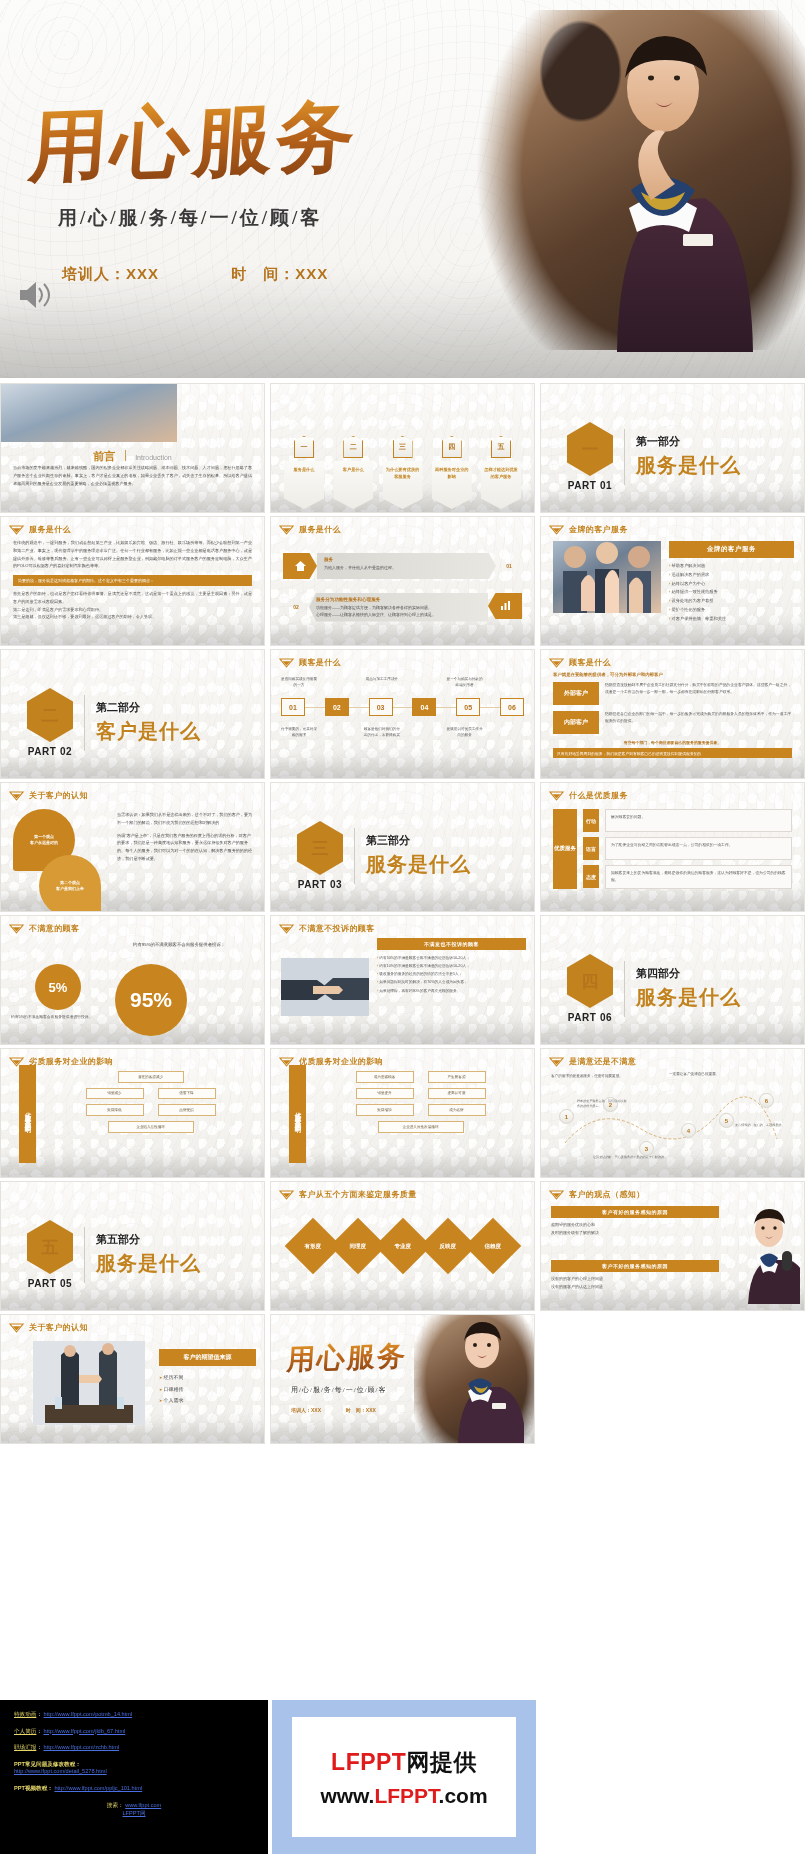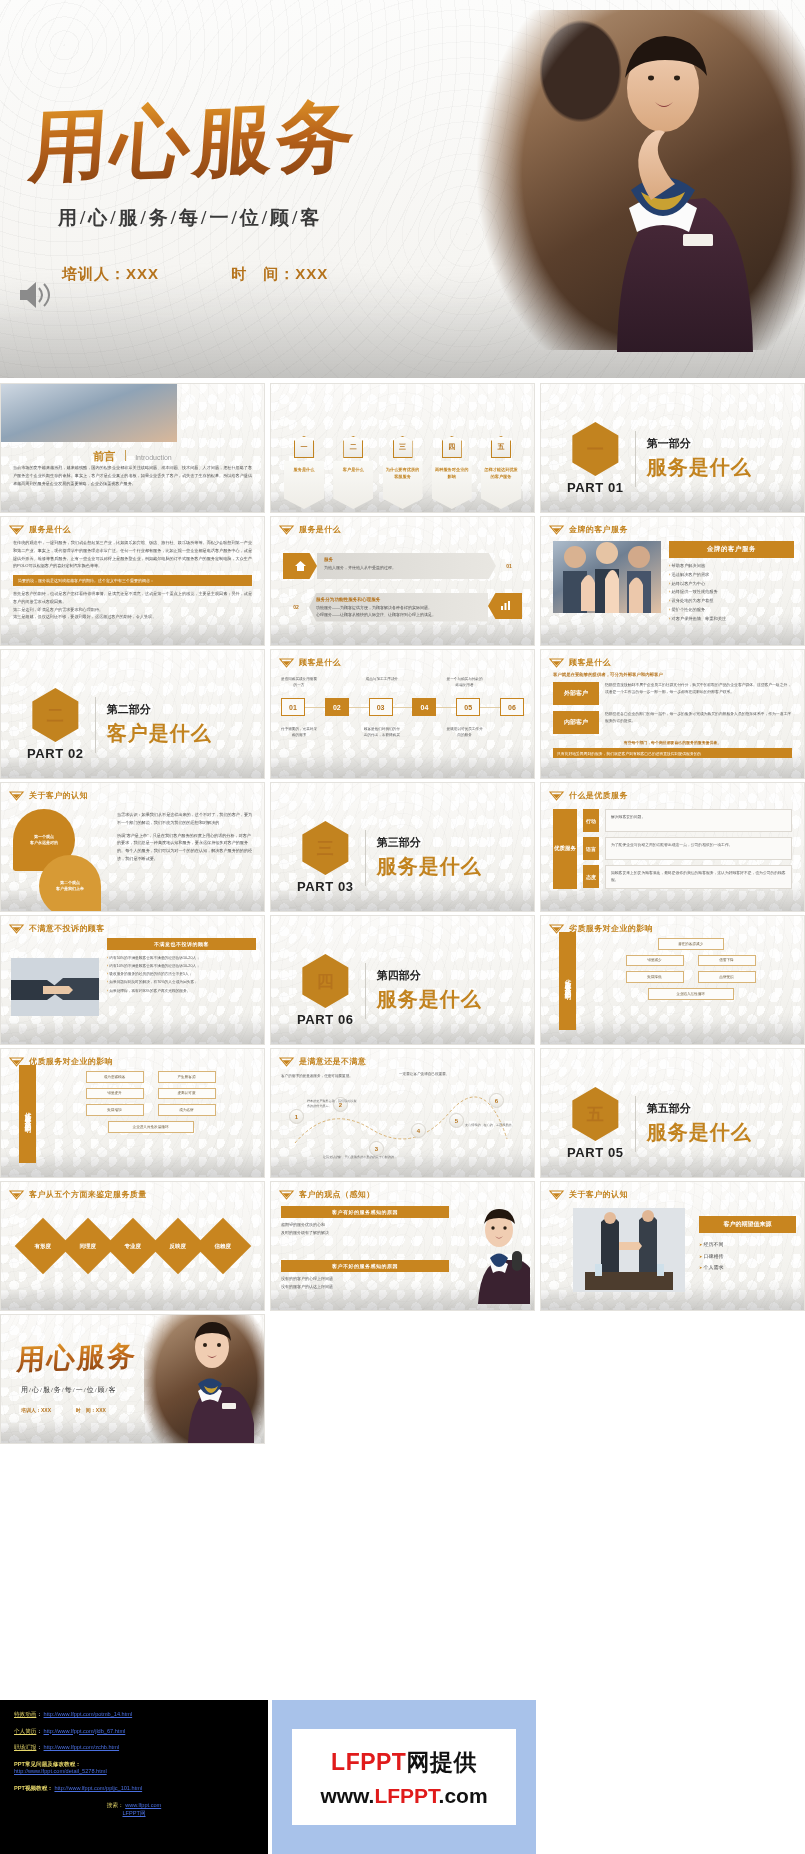--- a/index.html
+++ b/index.html
@@ -144,21 +144,21 @@
     background:linear-gradient(180deg,#fbfaf7,#eceae4);
     clip-path:polygon(50% 0,100% 25%,100% 75%,50% 100%,0 75%,0 25%);
     border:0; position:relative;
   }
   .hexnum::after{
     content:""; position:absolute; inset:-2px;
     clip-path:polygon(50% 0,100% 25%,100% 75%,50% 100%,0 75%,0 25%);
     background:#c2831f; z-index:-1;
   }
   .hexcell{ position:relative; display:flex; flex-direction:column; align-items:center; gap:4px;}
-  .partno{ font-size:13px; font-weight:700; color:#222; letter-spacing:.6px;}
+  .partno{ font-size:10px; font-weight:700; color:#222; letter-spacing:.6px;}
   .partdiv{ width:1px; height:56px; background:#cfcdc7;}
   .parttxts .p1{ font-size:11px; font-weight:700; color:#222; margin-bottom:3px;}
   .parttxts .p2{ font-size:20px; font-weight:800; color:#c2831f; letter-spacing:1px;}
 
   
   .contents-title{ position:absolute; top:22px; left:0; right:0; text-align:center; z-index:4;}
   .contents-title .cn{ font-size:11px; font-weight:800; color:#c2831f; letter-spacing:4px;}
   .contents-title .en{ font-size:7px; color:#c2831f; letter-spacing:1.4px; margin-top:2px;}
   .cnav{ position:absolute; left:12px; right:12px; top:52px; display:flex; justify-content:space-between; z-index:4;}
   .cnav-item{ width:42px; display:flex; flex-direction:column; align-items:center;}
@@ -297,21 +297,21 @@
   .foot-black a{ color:#4a6fe0; text-decoration:underline; word-break:break-all;}
   .fl{ font-size:5.6px; line-height:1.35; margin-bottom:9px;}
   .fl .k{ color:#e6d76a; text-decoration:underline;}
   .fl .ky{ color:#e6d76a; font-weight:700;}
   .fcenter{ text-align:center; margin-top:10px; font-size:5.6px; color:#e6d76a;}
   .foot-blue{
     position:absolute; left:272px; top:0; width:264px; height:154px;
     background:#a8c2ea; display:flex; align-items:center; justify-content:center;
   }
   .foot-card{
-    width:224px; height:96px; background:#fff; display:flex; flex-direction:column;
+    width:224px; height:120px; background:#fff; display:flex; flex-direction:column;
     align-items:center; justify-content:center; gap:6px;
   }
   .fc1{ font-size:23px; font-weight:700; color:#111; letter-spacing:.5px;}
   .fc1 .r{ color:#e01b1b; }
   .fc2{ font-size:21px; font-weight:700; color:#111;}
   .fc2 .r{ color:#e01b1b; }
   .foot-white{ position:absolute; left:540px; top:0; width:265px; height:154px; background:#fff;}
 </style>
 </head>
 <body>
@@ -635,20 +635,34 @@
       <div class="stepbody">
         <div class="stepbox">解决顾客要的问题。</div>
         <div class="stepbox">为了能使企业与协助之间的话能够出现这一点，公司的相依的一项工作。</div>
         <div class="stepbox">如顾客要来上的要为顾客满意，最终是做你的我位的顾客服务，这认为好顾客好不是，也为公司的的顾客服。</div>
       </div>
     </div>
     <div class="mountains"></div>
   </div>
 
 
+  <div class="thumb slide">
+    <div class="t-head">
+      <svg class="bowl" viewBox="0 0 15 10">
+        <path d="M1 1h13l-6.5 8z" fill="none" stroke="#c8851f" stroke-width="1.1"></path>
+        <path d="M3.5 3.2h8l-4 4.2z" fill="#c8851f"></path>
+      </svg>
+      <span class="ttl">不满意的顾客</span>
+    </div>
+    <div style="position:absolute;left:132px;right:10px;top:25px;font-size:4.4px;line-height:2;color:#444;z-index:5">约有95%的不满意顾客不会向服务提供者投诉；</div>
+    <div class="circ" style="position:absolute;left:34px;top:48px;width:46px;height:46px;font-size:13px;z-index:5">5%</div>
+    <div class="circ" style="position:absolute;left:114px;top:48px;width:72px;height:72px;font-size:21px;z-index:4">95%</div>
+    <div style="position:absolute;left:10px;top:98px;width:96px;font-size:3.8px;line-height:1.8;color:#555;z-index:5">约有5%的不满意顾客会向服务提供者进行投诉。</div>
+    <div class="mountains"></div>
+  </div>
 
   <div class="thumb slide">
     <div class="t-head">
       <svg class="bowl" viewBox="0 0 15 10">
         <path d="M1 1h13l-6.5 8z" fill="none" stroke="#c8851f" stroke-width="1.1"></path>
         <path d="M3.5 3.2h8l-4 4.2z" fill="#c8851f"></path>
       </svg>
       <span class="ttl">不满意不投诉的顾客</span>
     </div>
     <div class="photo handshake" style="position:absolute;left:10px;top:42px;width:88px;height:58px;z-index:4">

